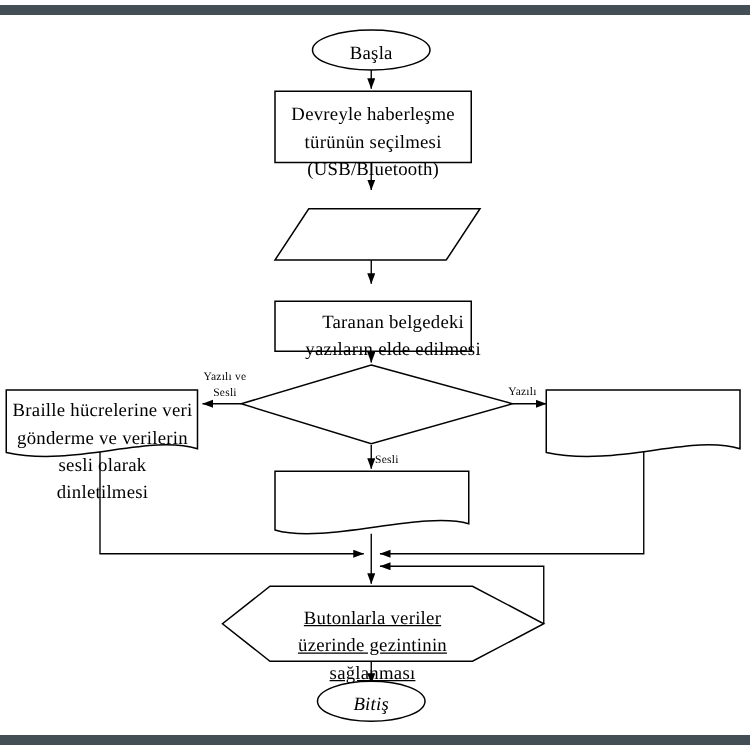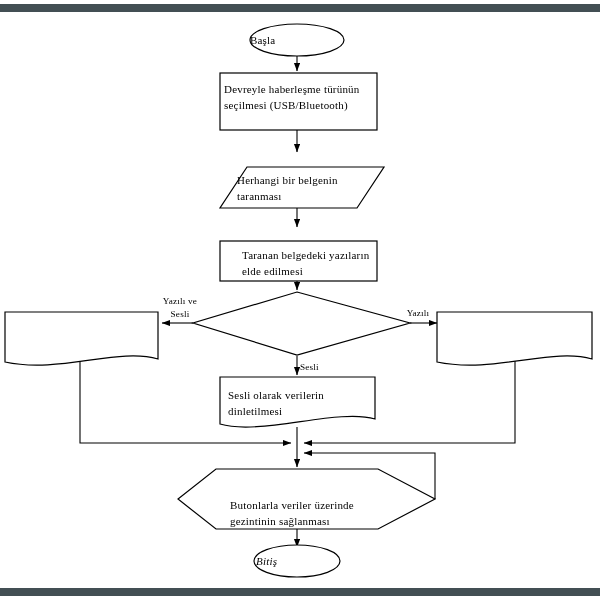--- a/index.html
+++ b/index.html
@@ -35,24 +35,24 @@
   svg.layer {
     position: absolute;
     left: 0;
     top: 0;
     width: 600px;
     height: 576px;
     overflow: visible;
   }
   .node-label {
     position: absolute;
-    text-align: left;
+    text-align: center;
     color: #000000;
     line-height: 1.45;
-    font-size: 11px;
+    font-size: 15px;
     letter-spacing: 0.2px;
     pointer-events: none;
     white-space: normal;
   }
   .edge-label {
     position: absolute;
     text-align: center;
     color: #000000;
     font-size: 9.2px;
     line-height: 1.4;
@@ -126,30 +126,29 @@
 
       <polygon points="216,457 378,457 435,487 378,517 216,517 178,487" fill="#ffffff" stroke="#000000" stroke-width="1.2"></polygon>
 
       <ellipse cx="297" cy="549" rx="43" ry="16" fill="#ffffff" stroke="#000000" stroke-width="1.2"></ellipse>
     </svg>
 
     <div class="node-label" style="left:250px; top:21px; width:94px;">Başla</div>
 
     <div class="node-label" style="left:224px; top:70px; width:149px;">Devreyle haberleşme türünün seçilmesi (USB/Bluetooth)</div>
 
-    <div class="node-label" style="left:237px; top:161px; width:130px;">Herhangi bir belgenin taranması</div>
 
     <div class="node-label" style="left:242px; top:236px; width:145px;">Taranan belgedeki yazıların elde edilmesi</div>
 
 
+    <div class="node-label" style="left:9px; top:307px; width:146px;">Braille hücrelerine veri gönderme ve verilerin sesli olarak dinletilmesi</div>
 
 
-    <div class="node-label" style="left:228px; top:376px; width:140px;">Sesli olarak verilerin dinletilmesi</div>
 
-    <div class="node-label" style="left:230px; top:486px; width:136px;">Butonlarla veriler üzerinde gezintinin sağlanması</div>
+    <div class="node-label" style="left:230px; top:473px; width:136px;text-decoration:underline;">Butonlarla veriler üzerinde gezintinin sağlanması</div>
 
     <div class="node-label" style="left:256px; top:542px; width:82px;font-style:italic;">Bitiş</div>
 
     <div class="edge-label" style="left:152px; top:283px; width:56px;"><span>Yazılı ve</span><br><span>Sesli</span></div>
 
     <div class="edge-label" style="left:396px; top:295px; width:44px;">Yazılı</div>
 
     <div class="edge-label" style="left:300px; top:349px; width:36px; text-align:left;">Sesli</div>
 
   </div>

